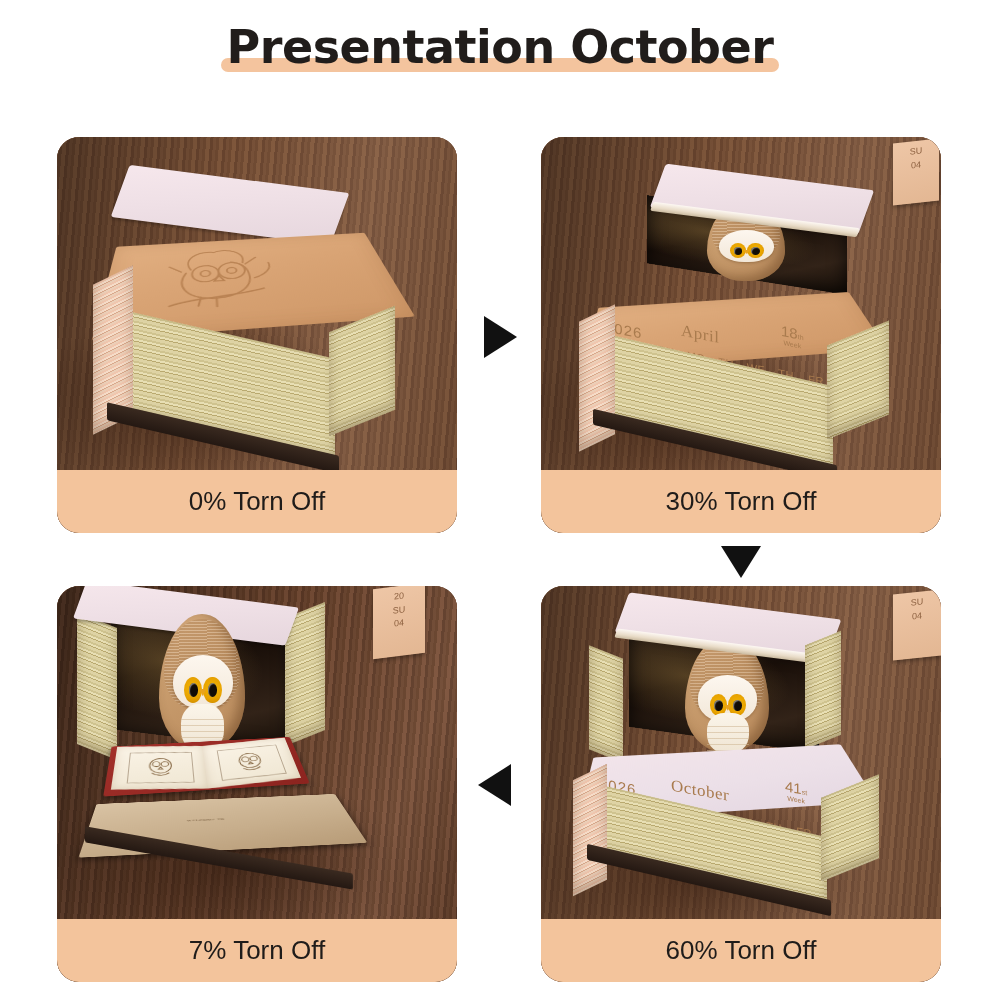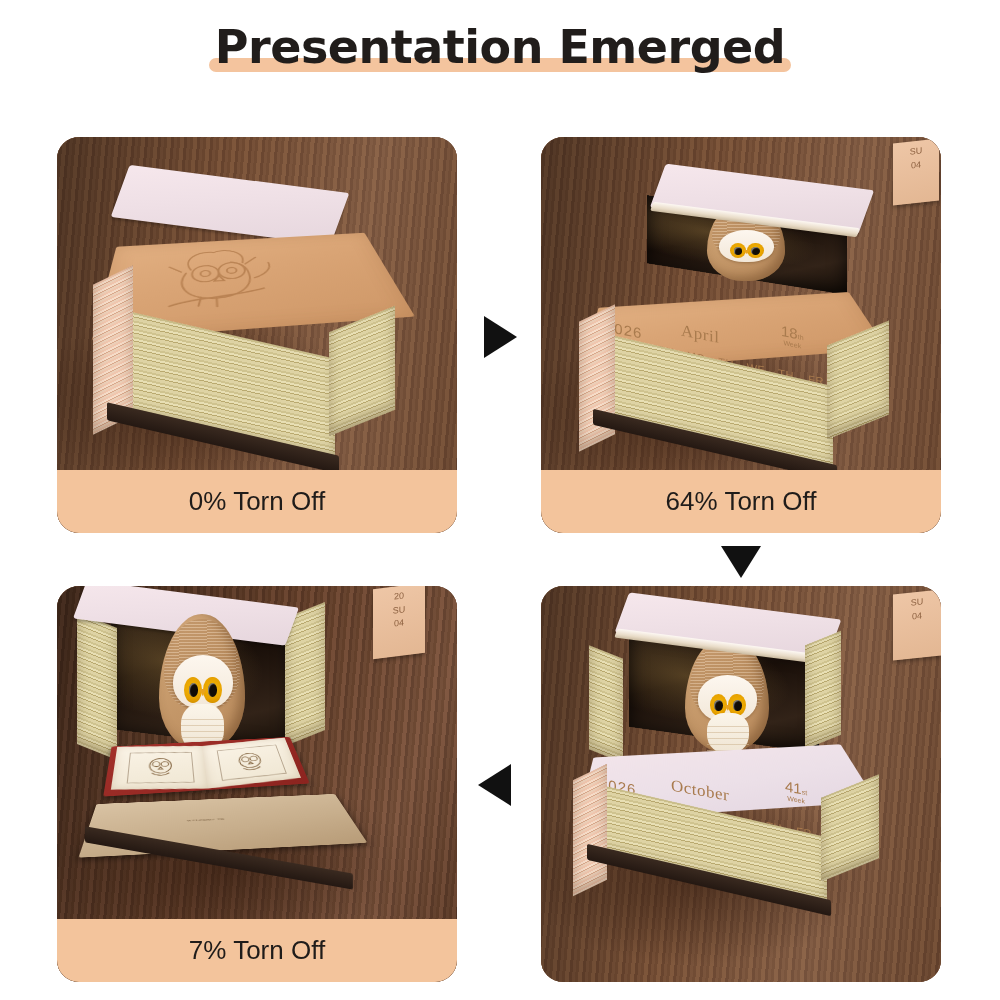--- a/index.html
+++ b/index.html
@@ -269,21 +269,21 @@
     border-top:21px solid transparent;border-bottom:21px solid transparent;
     border-right:33px solid #111111;
   }
 </style>
 </head>
 <body>
 
 <div class="header">
   <div class="title-wrap">
     <div class="title-underline"></div>
-    <div class="title">Presentation Emerged</div>
+    <div class="title">Presentation October</div>
   </div>
 </div>
 
 <div class="panel tl">
   <div class="desk"></div>
   <div class="shadowblob" style="left:-30px;top:170px;width:330px;height:190px;"></div>
 
   <div class="pad" style="left:44px;top:42px;width:300px;height:300px;">
 
     <div class="flap" style="left:14px;top:0px;width:230px;height:52px;transform:skewX(-20deg) skewY(7deg);"></div>
@@ -360,21 +360,21 @@
       </div>
     </div>
 
     <div class="front" style="left:8px;top:196px;width:236px;height:86px;transform:skewY(13deg);"></div>
     <div class="front mixed" style="left:-10px;top:150px;width:36px;height:130px;transform:skewY(-26deg);"></div>
     <div class="front" style="left:238px;top:170px;width:62px;height:94px;transform:skewY(-22deg);"></div>
     <div class="base" style="left:4px;top:274px;width:244px;height:16px;transform:skewY(13deg);"></div>
   </div>
 
   <div class="caption">
-    <span>64% Torn Off</span>
+    <span>30% Torn Off</span>
   </div>
 </div>
 
 <div class="panel bl">
   <div class="desk dark"></div>
   <div class="shadowblob" style="left:-10px;top:180px;width:360px;height:200px;"></div>
 
   <div class="stray" style="left:316px;top:0px;width:52px;height:66px;transform:skewY(-7deg);">
     <div>20</div>
     <div>SU</div>
@@ -486,17 +486,20 @@
         <span class="num">04</span><span class="num">05</span><span class="num">06</span><span class="num">07</span><span class="num">08</span><span class="num">09</span><span class="num">10</span>
       </div>
     </div>
 
     <div class="front" style="left:16px;top:214px;width:236px;height:70px;transform:skewY(13deg);"></div>
     <div class="front mixed" style="left:-2px;top:176px;width:34px;height:116px;transform:skewY(-26deg);"></div>
     <div class="front" style="left:246px;top:190px;width:58px;height:84px;transform:skewY(-22deg);"></div>
     <div class="base" style="left:12px;top:276px;width:244px;height:16px;transform:skewY(13deg);"></div>
   </div>
 
+  <div class="caption">
+    <span>60% Torn Off</span>
+  </div>
 </div>
 
 <div class="arrow right"></div>
 <div class="arrow down"></div>
 <div class="arrow left"></div>
 
 </body></html>

